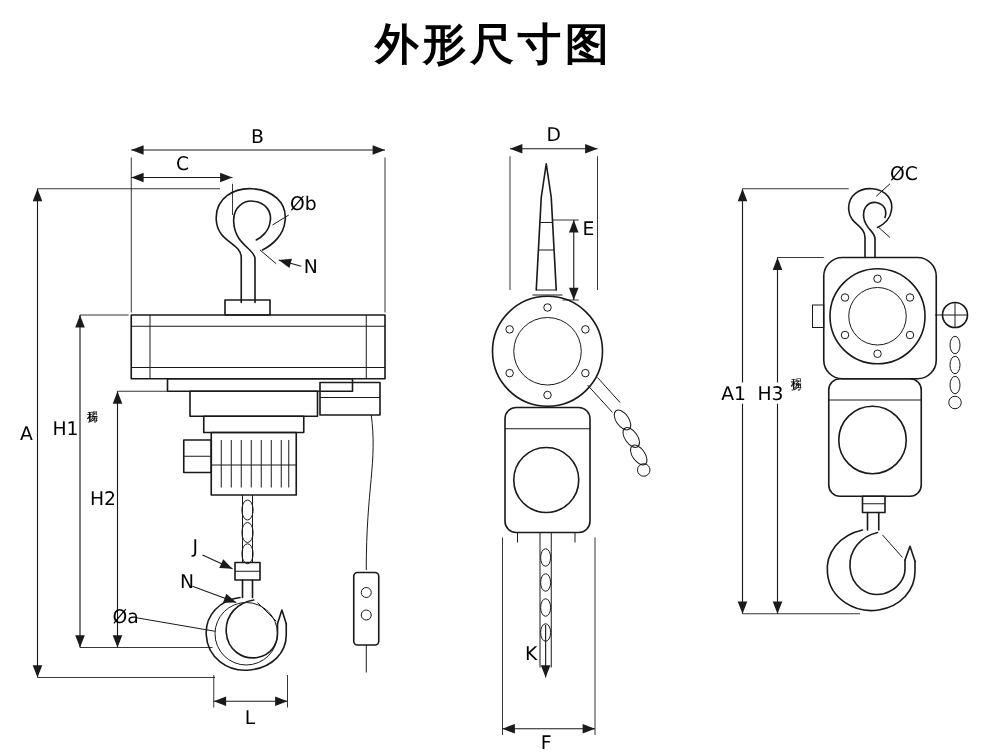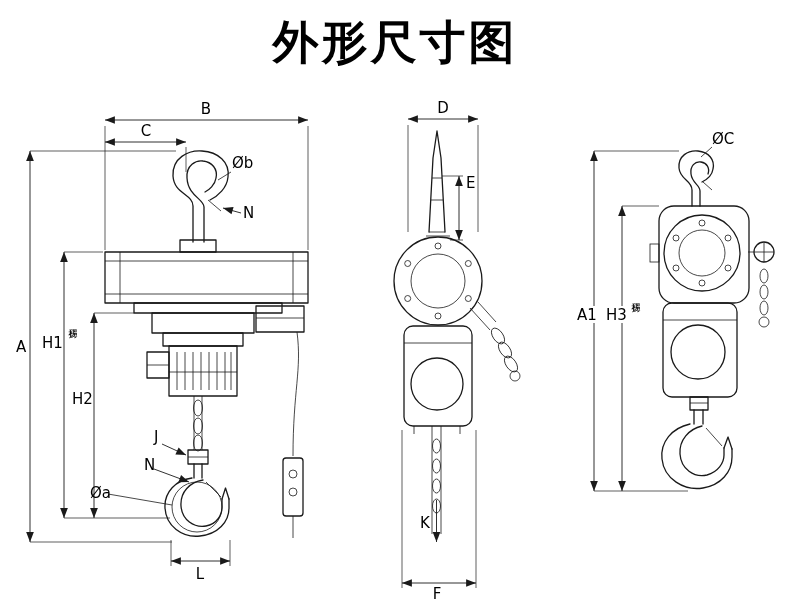--- a/index.html
+++ b/index.html
@@ -1,19 +1,19 @@
 <!DOCTYPE html>
 <html><head>
 <meta charset="utf-8">
 <style>
   html,body{margin:0;padding:0;background:#fff;}
   #page{position:relative;width:790px;height:604px;background:#fff;overflow:hidden;
         font-family:"DejaVu Sans","Liberation Sans",sans-serif;}
   #title{position:absolute;top:12px;left:0;width:100%;margin:0;text-align:center;
-         font-size:46px;font-weight:700;color:#000;letter-spacing:3px;
+         font-size:35px;font-weight:700;color:#000;letter-spacing:3px;
          font-family:"DejaVu Sans","Liberation Sans",sans-serif;}
   #drawing{position:absolute;left:0;top:0;width:790px;height:604px;}
   .ln{fill:none;stroke:#1a1a1a;stroke-width:1.3;stroke-linecap:round;stroke-linejoin:round;}
   .tn{fill:none;stroke:#1a1a1a;stroke-width:0.8;}
   .dim{fill:none;stroke:#1a1a1a;stroke-width:0.9;}
   .ext{fill:none;stroke:#1a1a1a;stroke-width:0.7;}
   .mask{fill:#ffffff;stroke:none;}
   text.lbl{font-family:"DejaVu Sans",sans-serif;font-size:15px;fill:#000;}
   text.note{font-family:"DejaVu Sans",sans-serif;font-size:9px;fill:#000;}
 </style>

